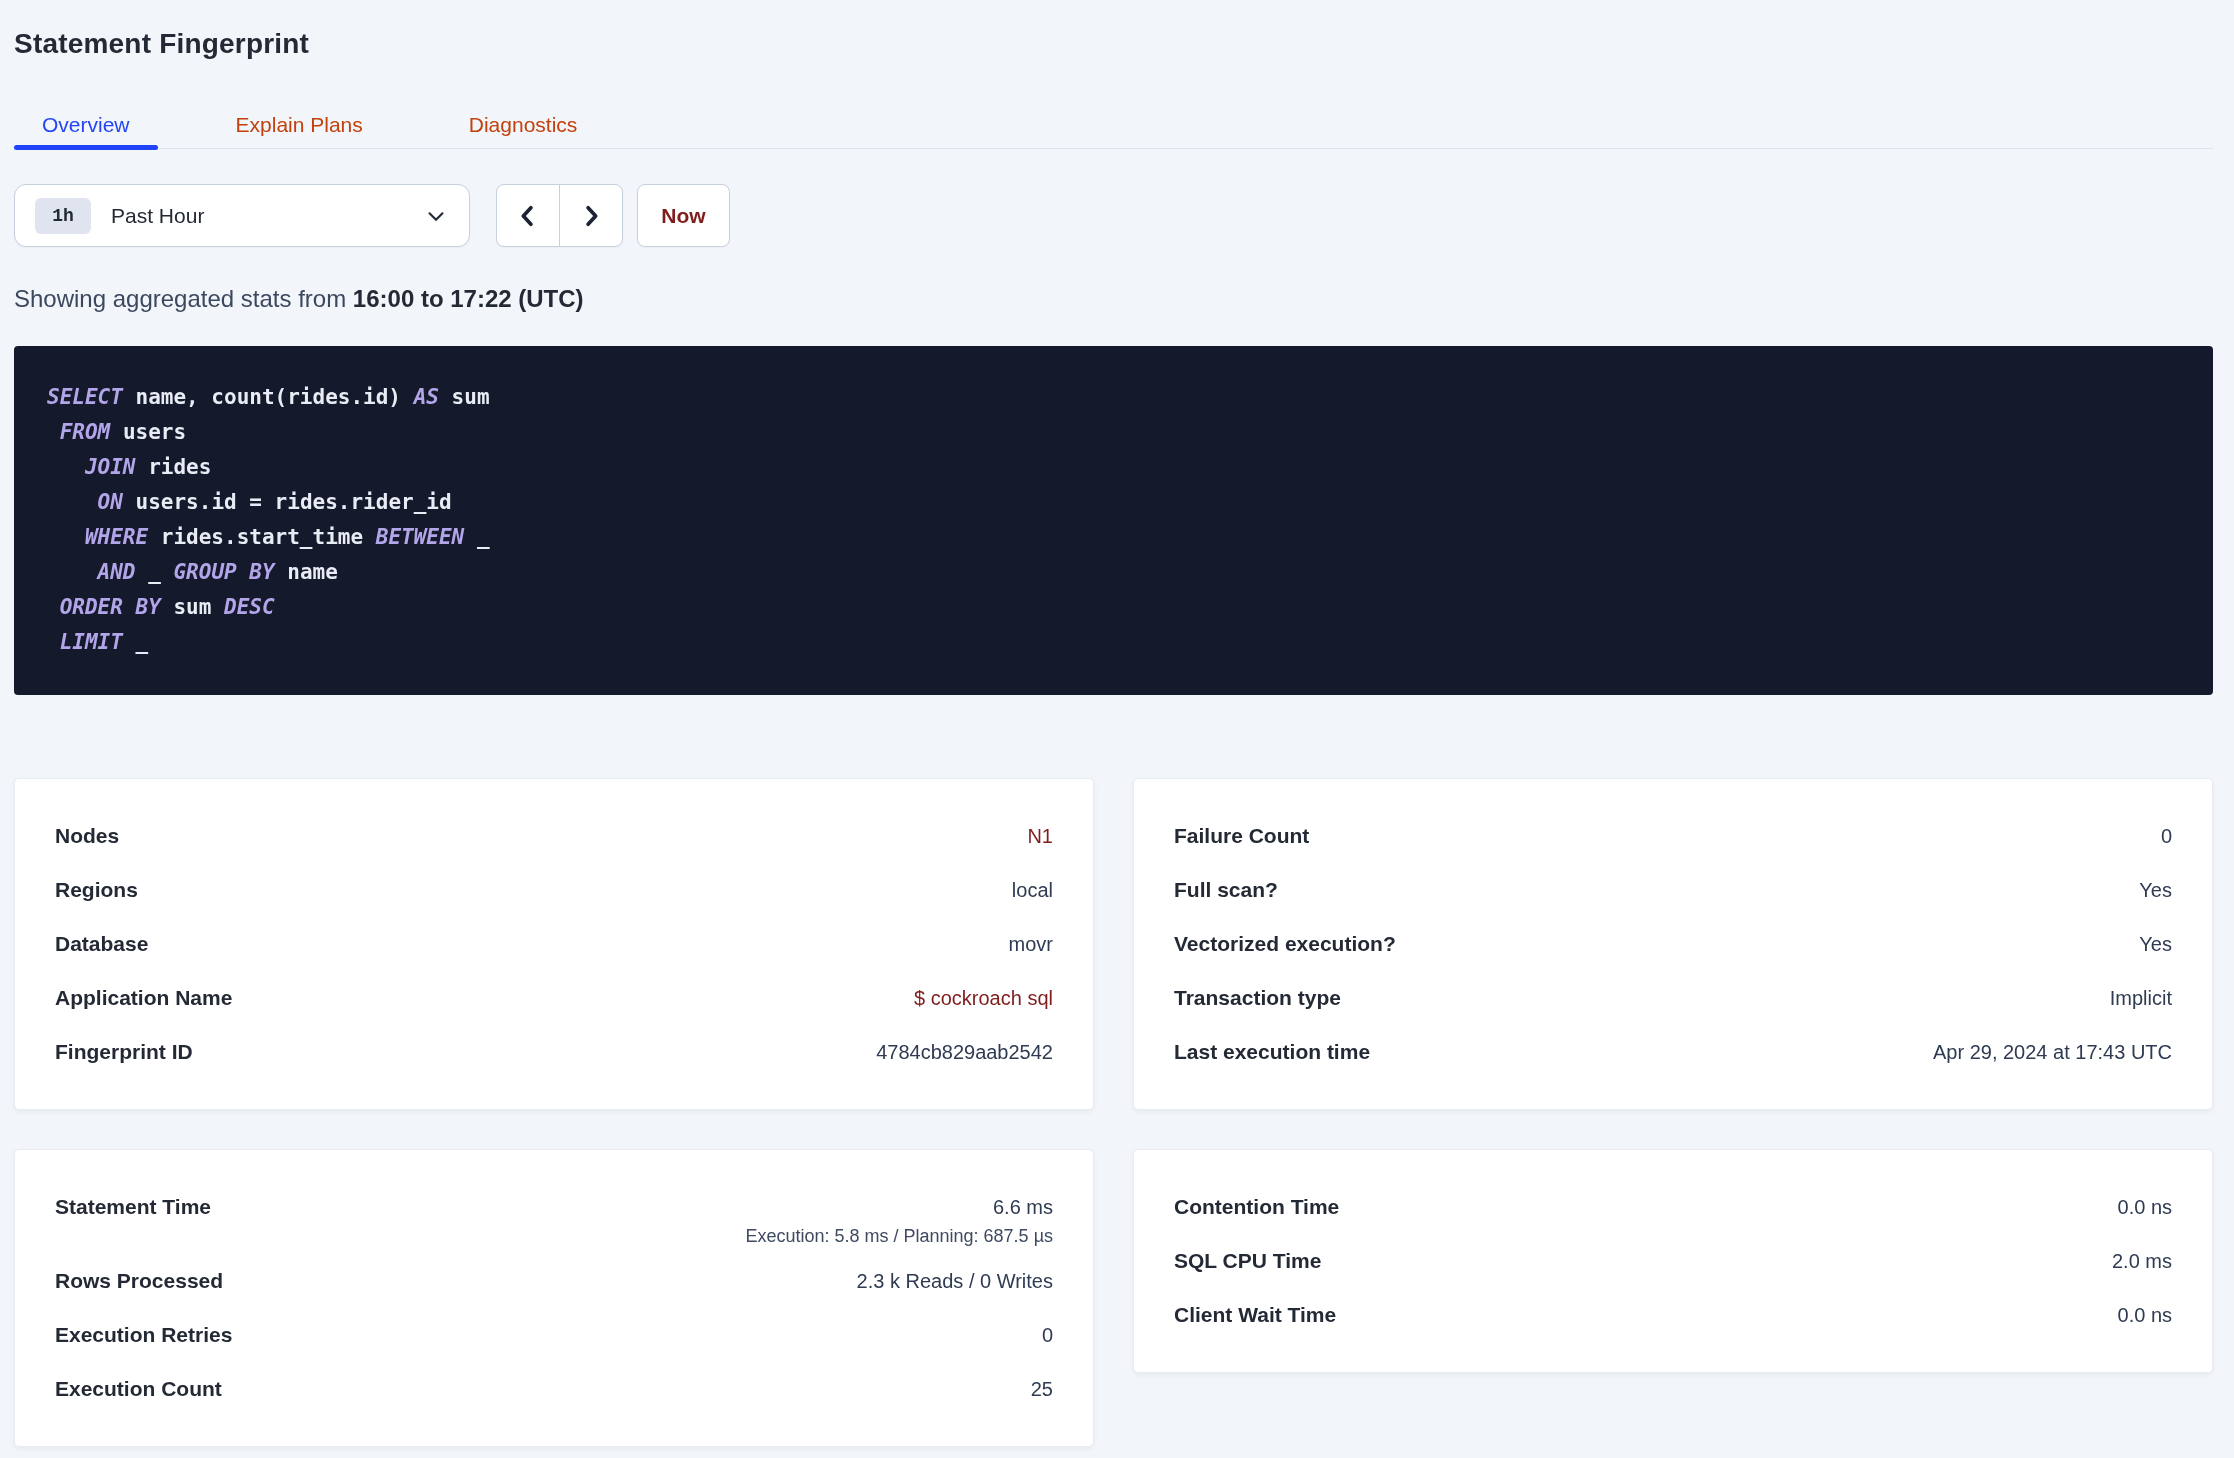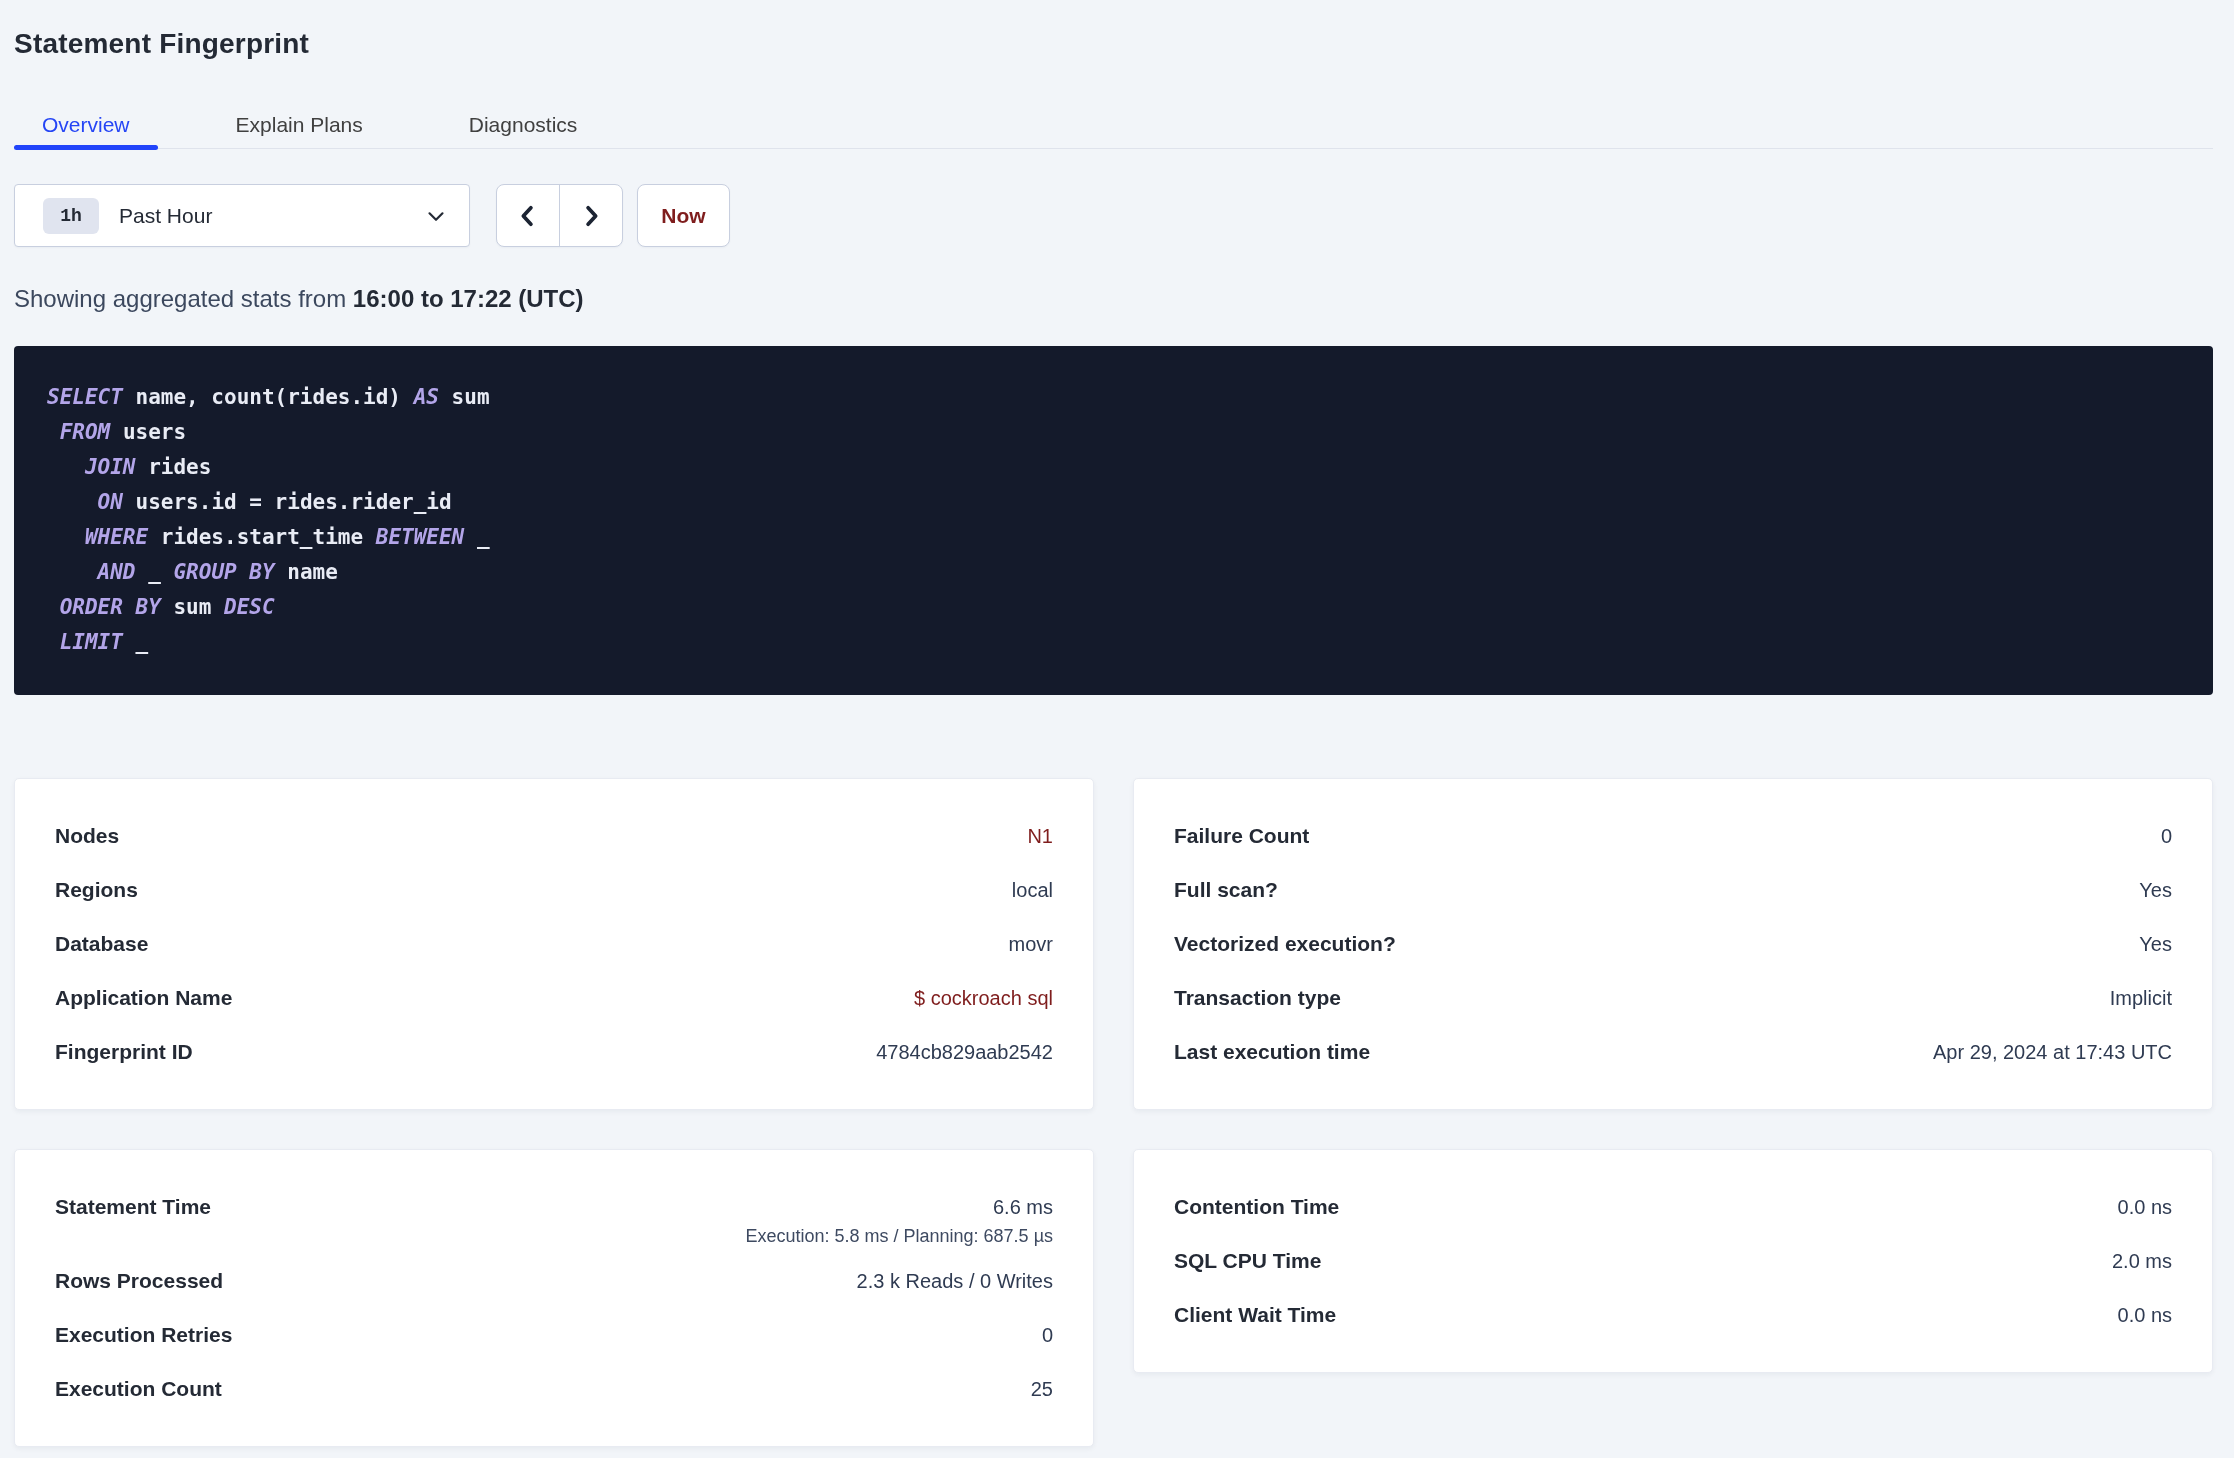--- a/index.html
+++ b/index.html
@@ -20,34 +20,34 @@
 
   
   .tabs {
     display: flex; margin-top: 42px;
     border-bottom: 1px solid #dfe3ec;
   }
   .tab {
     position: relative; height: 46px;
     padding: 0 28px; margin-right: 50px;
     display: flex; align-items: center;
-    font-size: 21px; color: #404040; cursor: pointer;
+    font-size: 21px; color: #c2410c; cursor: pointer;
   }
   .tab.active { color: #2545f5; }
   .tab.active::after {
     content: ""; position: absolute; left: 0; right: 0; bottom: -2px;
     height: 5px; background: #2144fa; border-radius: 3px;
   }
 
   
   .controls { display: flex; align-items: center; margin-top: 35px; }
   .picker {
     width: 456px; height: 63px; box-sizing: border-box;
-    background: #fff; border: 1px solid #c8cfdf; border-radius: 4px;
-    display: flex; align-items: center; padding: 0 20px 0 28px;
+    background: #fff; border: 1px solid #c8cfdf; border-radius: 12px;
+    display: flex; align-items: center; padding: 0 20px 0 20px;
     cursor: pointer; box-shadow: 0 1px 2px rgba(30,40,70,0.04);
   }
   .interval-badge {
     background: #e0e4ef; border-radius: 6px;
     min-width: 36px; height: 36px; padding: 0 10px;
     display: flex; align-items: center; justify-content: center;
     font-size: 18px; font-weight: 700; color: #242a35;
     font-family: "Liberation Mono", "DejaVu Sans Mono", monospace;
   }
   .interval-label { margin-left: 20px; font-size: 21px; color: #242a35; flex: 1; }

